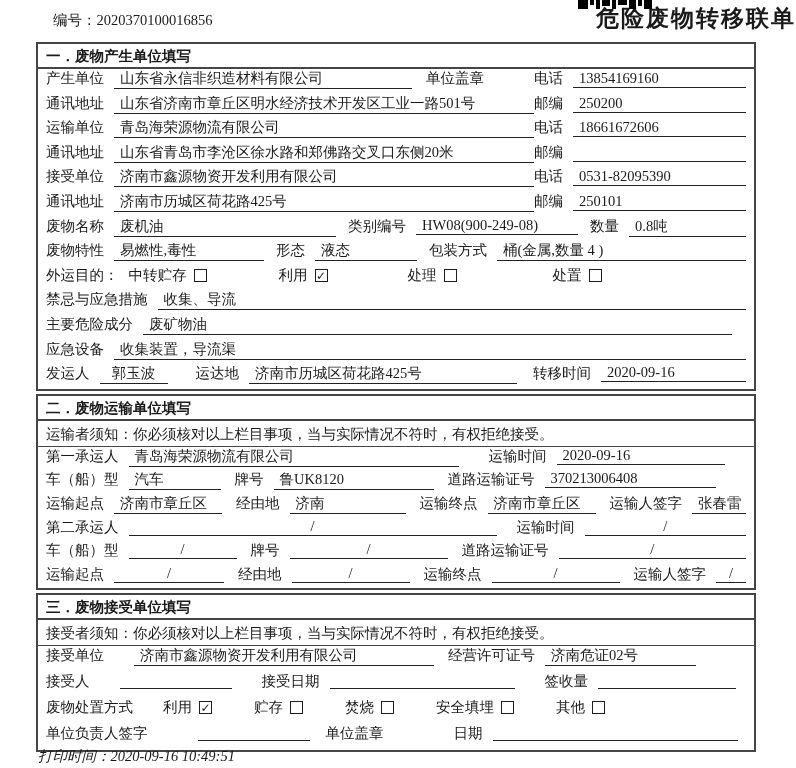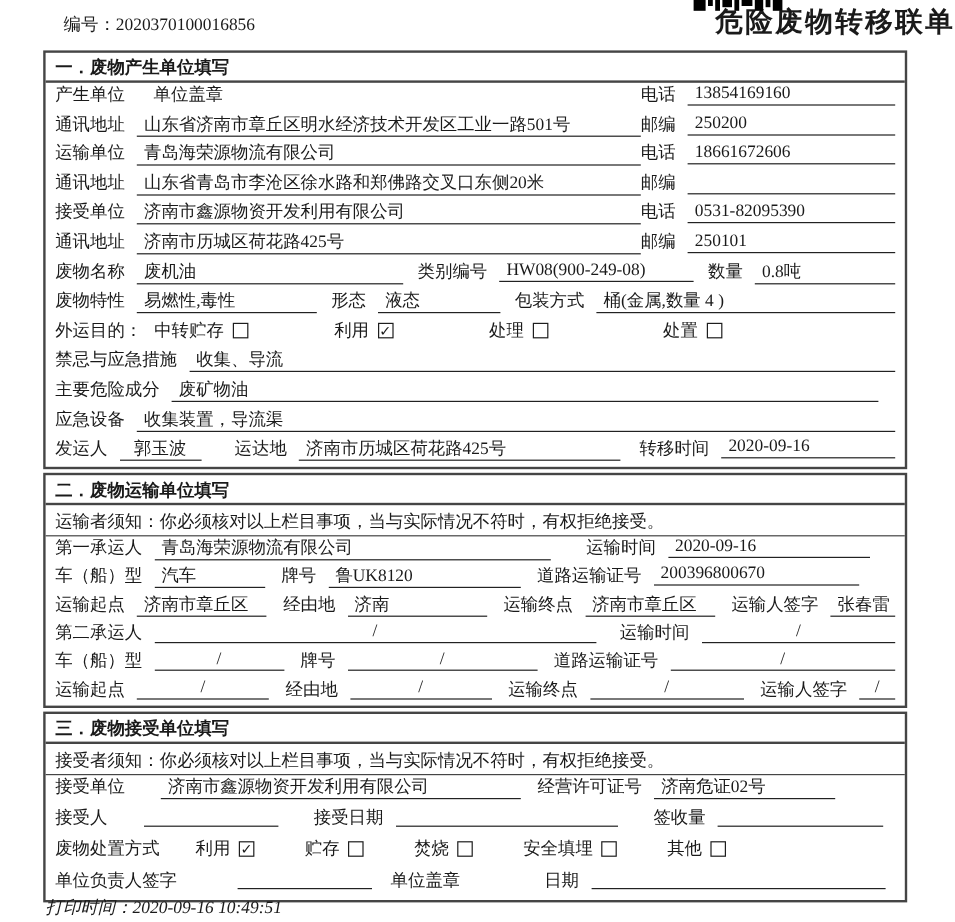--- a/index.html
+++ b/index.html
@@ -60,20 +60,21 @@
   <div style="width:9px;height:9px"></div>
 </div>
 
 <div class="sheet">
 
   <div class="box s1">
     <div class="bhead">一．废物产生单位填写</div>
 
     <div class="frow">
       <span class="lbl">产生单位</span>
+      <span class="u" style="width:298px">山东省永信非织造材料有限公司</span>
       <span class="lbl ml14">单位盖章</span>
       <span class="rgrp">
         <span class="lbl">电话</span>
         <span class="u grow">13854169160</span>
       </span>
     </div>
 
     <div class="frow">
       <span class="lbl">通讯地址</span>
       <span class="u" style="width:420px">山东省济南市章丘区明水经济技术开发区工业一路501号</span>
@@ -193,21 +194,21 @@
       <span class="u" style="width:168px">2020-09-16</span>
       <span class="sp"></span>
     </div>
 
     <div class="frow">
       <span class="lbl">车（船）型</span>
       <span class="u" style="width:92px">汽车</span>
       <span class="lbl ml14">牌号</span>
       <span class="u" style="width:160px">鲁UK8120</span>
       <span class="lbl ml14">道路运输证号</span>
-      <span class="u grow" style="margin-right:30px">200396800670</span>
+      <span class="u grow" style="margin-right:30px">370213006408</span>
     </div>
 
     <div class="frow">
       <span class="lbl">运输起点</span>
       <span class="u" style="width:108px">济南市章丘区</span>
       <span class="lbl ml10">经由地</span>
       <span class="u" style="width:116px">济南</span>
       <span class="lbl ml10">运输终点</span>
       <span class="u" style="width:108px">济南市章丘区</span>
       <span class="lbl ml10">运输人签字</span>

